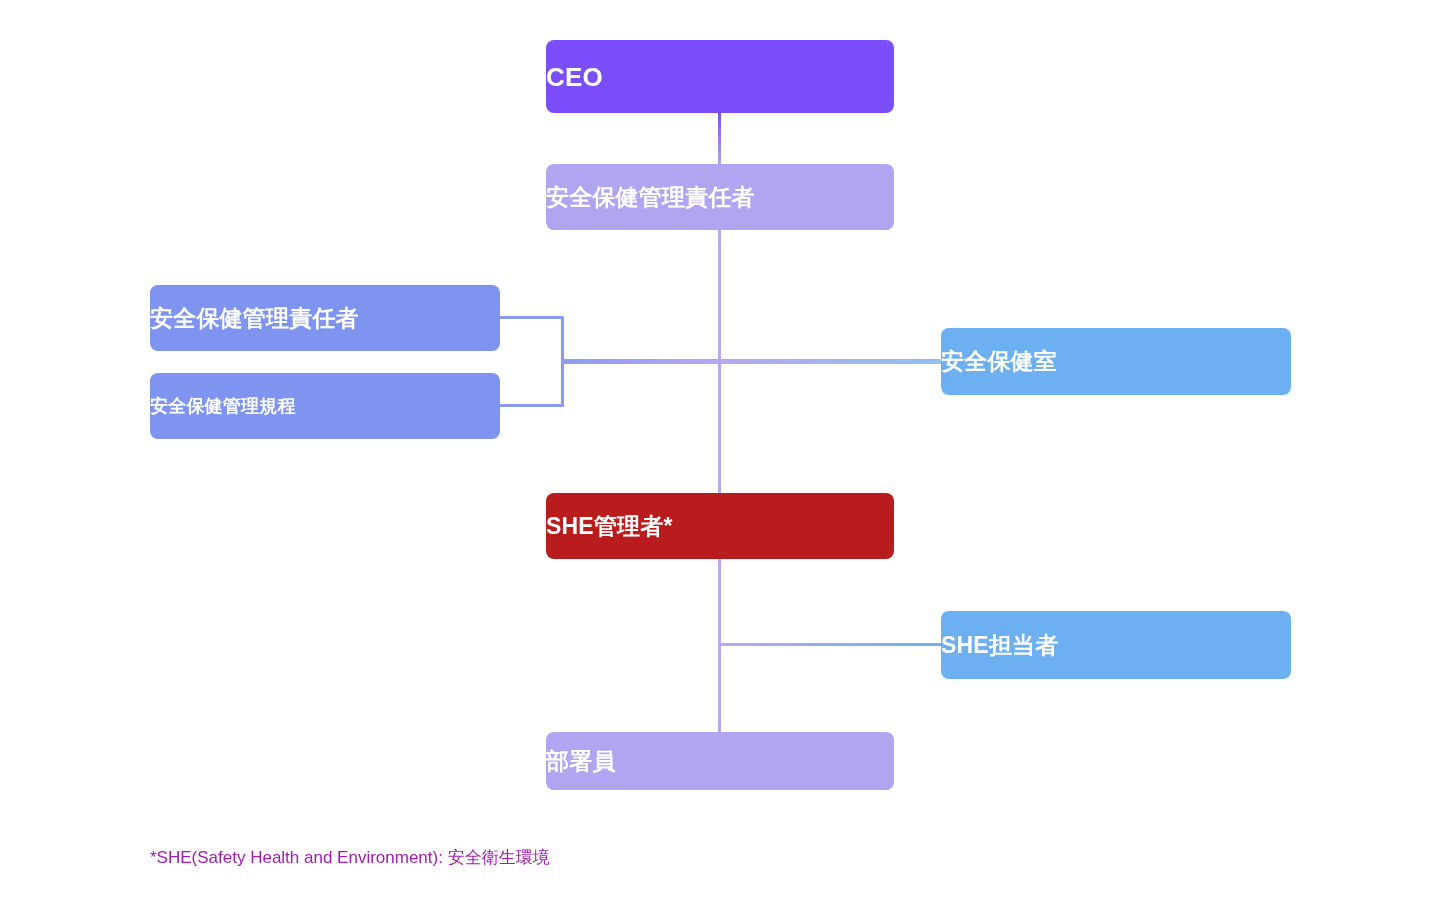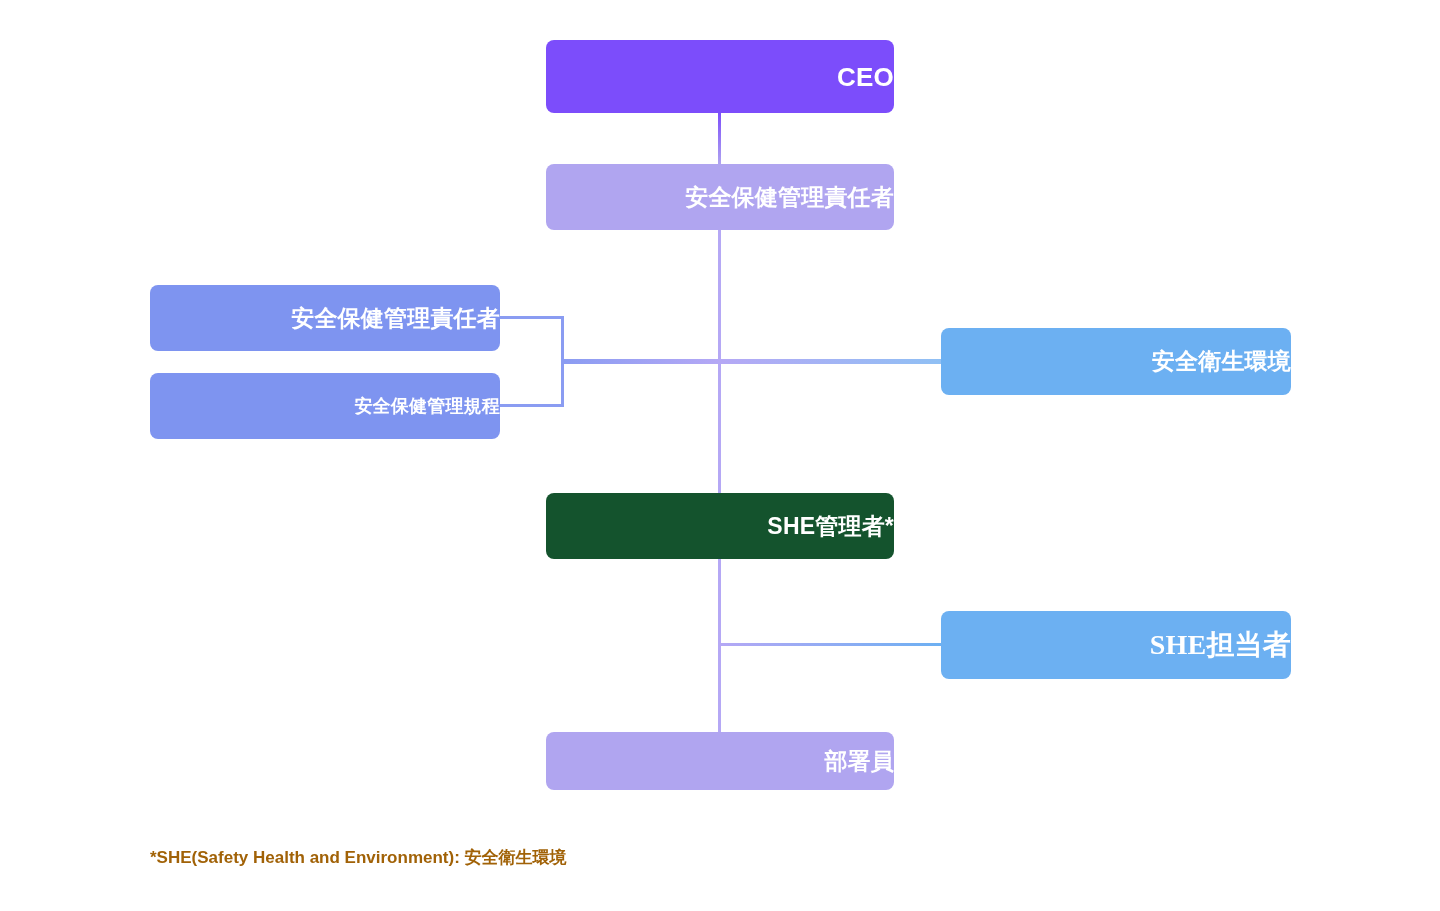--- a/index.html
+++ b/index.html
@@ -17,21 +17,21 @@
     background: #ffffff;
     overflow: hidden;
   }
 
   
   .node {
     position: absolute;
     border-radius: 8px;
     display: flex;
     align-items: center;
-    justify-content: flex-end;
+    justify-content: flex-start;
     color: #ffffff;
     font-weight: bold;
     letter-spacing: 0.2px;
     box-sizing: border-box;
     z-index: 3;
   }
   .node span { display: block; line-height: 1; }
 
   
   #node-ceo {
@@ -54,28 +54,27 @@
     background: #7e94f0;
     font-size: 18px;
   }
   #node-safety-office {
     left: 941px; top: 328px; width: 350px; height: 67px;
     background: #6cb0f2;
     font-size: 23px;
   }
   #node-she-manager {
     left: 546px; top: 493px; width: 348px; height: 66px;
-    background: #14532d;
+    background: #b91c1c;
     font-size: 23px;
   }
   #node-she-staff {
     left: 941px; top: 611px; width: 350px; height: 68px;
     background: #6cb0f2;
-    font-size: 28px;
-    font-family: Liberation Serif, serif;
+    font-size: 23px;
   }
   #node-department-member {
     left: 546px; top: 732px; width: 348px; height: 58px;
     background: #b0a5f0;
     font-size: 23px;
   }
 
   
   .conn { position: absolute; z-index: 1; }
 
@@ -118,22 +117,22 @@
     left: 719px; top: 643px; width: 224px; height: 3px;
     background: linear-gradient(to right, #b5a8f5 0%, #6cb0f2 100%);
   }
 
   
   #footnote {
     position: absolute;
     left: 150px;
     top: 846px;
     font-size: 17px;
-    font-weight: bold;
-    color: #a16207;
+    font-weight: normal;
+    color: #a21caf;
     white-space: nowrap;
     z-index: 3;
   }
 </style>
 </head>
 <body>
 
 <div id="canvas">
 
   <div class="conn" id="spine-ceo-to-manager"></div>
@@ -157,21 +156,21 @@
 
   <div class="node" id="node-safety-manager-left">
     <span>安全保健管理責任者</span>
   </div>
 
   <div class="node" id="node-safety-regulation-left">
     <span>安全保健管理規程</span>
   </div>
 
   <div class="node" id="node-safety-office">
-    <span>安全衛生環境</span>
+    <span>安全保健室</span>
   </div>
 
   <div class="node" id="node-she-manager">
     <span>SHE管理者*</span>
   </div>
 
   <div class="node" id="node-she-staff">
     <span>SHE担当者</span>
   </div>
 

